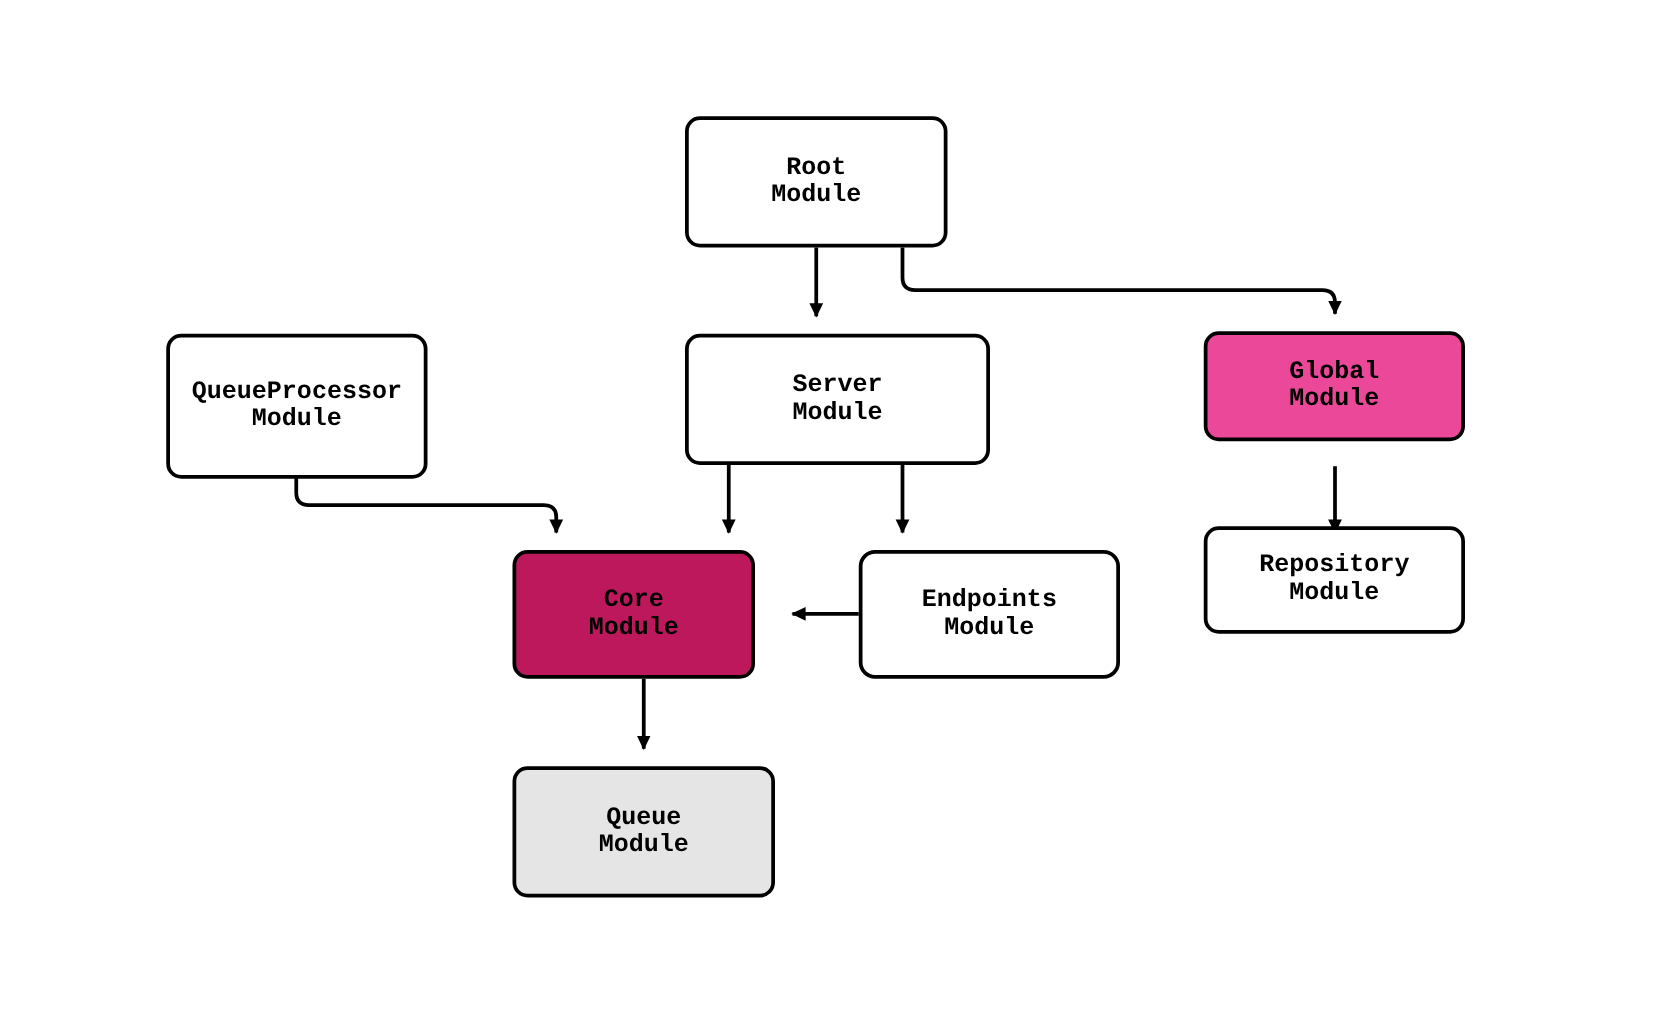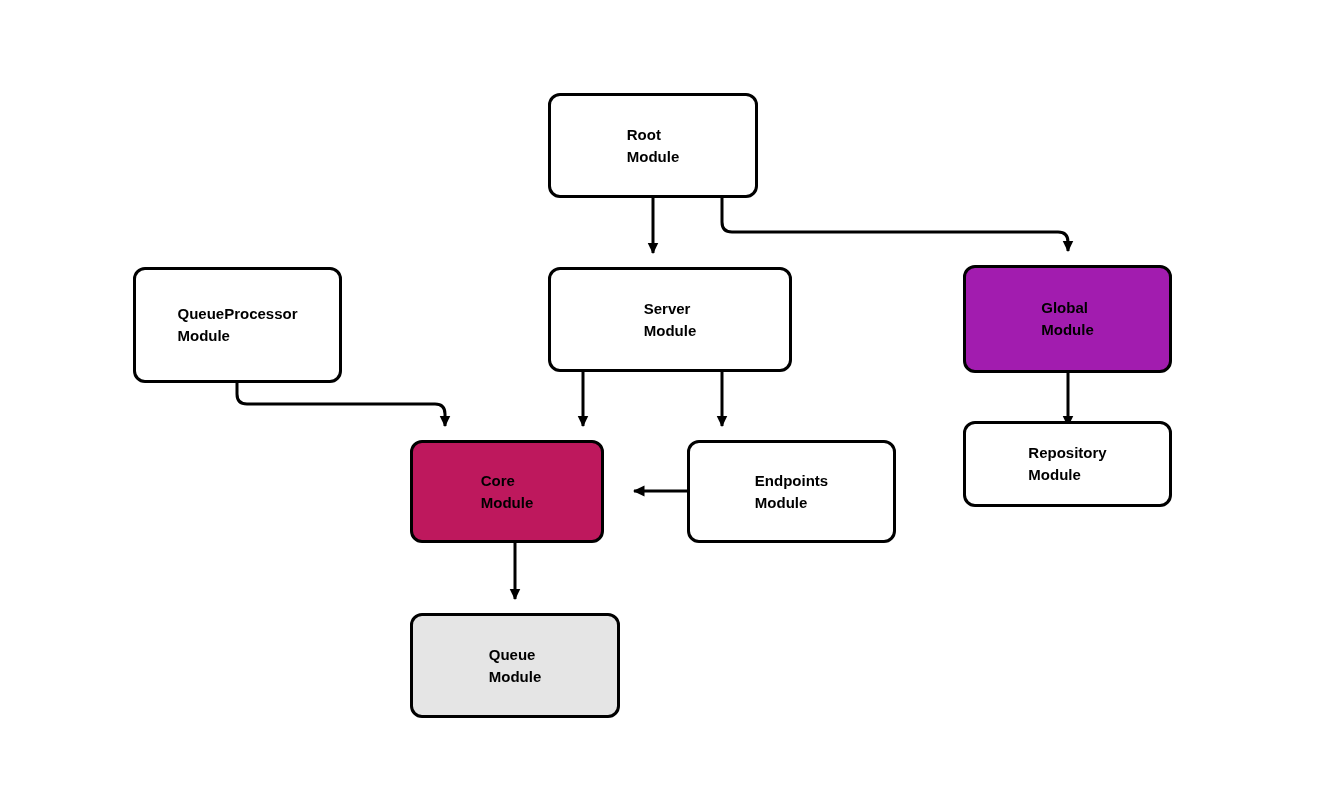--- a/index.html
+++ b/index.html
@@ -29,25 +29,26 @@
     box-sizing: border-box;
     background: #ffffff;
     border: 3px solid #000000;
     border-radius: 12px;
     display: flex;
     align-items: center;
     justify-content: center;
     z-index: 2;
   }
   .node-label {
-    font-family: Liberation Sans, sans-serif;
-    font-size: 15px;
+    font-family: Liberation Mono, monospace;
+    font-size: 20px;
     font-weight: bold;
     line-height: 22px;
     color: #000000;
+    text-align: center;
     white-space: pre-line;
     letter-spacing: 0px;
     user-select: none;
   }
 </style>
 </head>
 <body>
 
 <div id="canvas">
 
@@ -75,29 +76,29 @@
 Module</div>
       </div>
       <div class="node" style="left: 133px; top: 267px; width: 209px; height: 116px; background: rgb(255, 255, 255); border-color: rgb(0, 0, 0);">
         <div class="node-label">QueueProcessor
 Module</div>
       </div>
       <div class="node" style="left: 548px; top: 267px; width: 244px; height: 105px; background: rgb(255, 255, 255); border-color: rgb(0, 0, 0);">
         <div class="node-label">Server
 Module</div>
       </div>
-      <div class="node" style="left: 963px; top: 265px; width: 209px; height: 108px; background: #a21caf; border-color: rgb(0, 0, 0);">
+      <div class="node" style="left: 963px; top: 265px; width: 209px; height: 88px; background: #ec4899; border-color: rgb(0, 0, 0);">
         <div class="node-label">Global
 Module</div>
       </div>
       <div class="node" style="left: 410px; top: 440px; width: 194px; height: 103px; background: #be185d; border-color: rgb(0, 0, 0);">
         <div class="node-label">Core
 Module</div>
       </div>
-      <div class="node" style="left: 687px; top: 440px; width: 209px; height: 103px; background: rgb(255, 255, 255); border-color: rgb(0, 0, 0);">
+      <div class="node" style="left: 687px; top: 440px; width: 209px; height: 103px; background: rgb(255, 255, 255); border-color: rgb(0, 0, 0); border-radius: 13px;">
         <div class="node-label">Endpoints
 Module</div>
       </div>
       <div class="node" style="left: 963px; top: 421px; width: 209px; height: 86px; background: rgb(255, 255, 255); border-color: rgb(0, 0, 0);">
         <div class="node-label">Repository
 Module</div>
       </div>
       <div class="node" style="left: 410px; top: 613px; width: 210px; height: 105px; background: #e5e5e5; border-color: rgb(0, 0, 0);">
         <div class="node-label">Queue
 Module</div>

